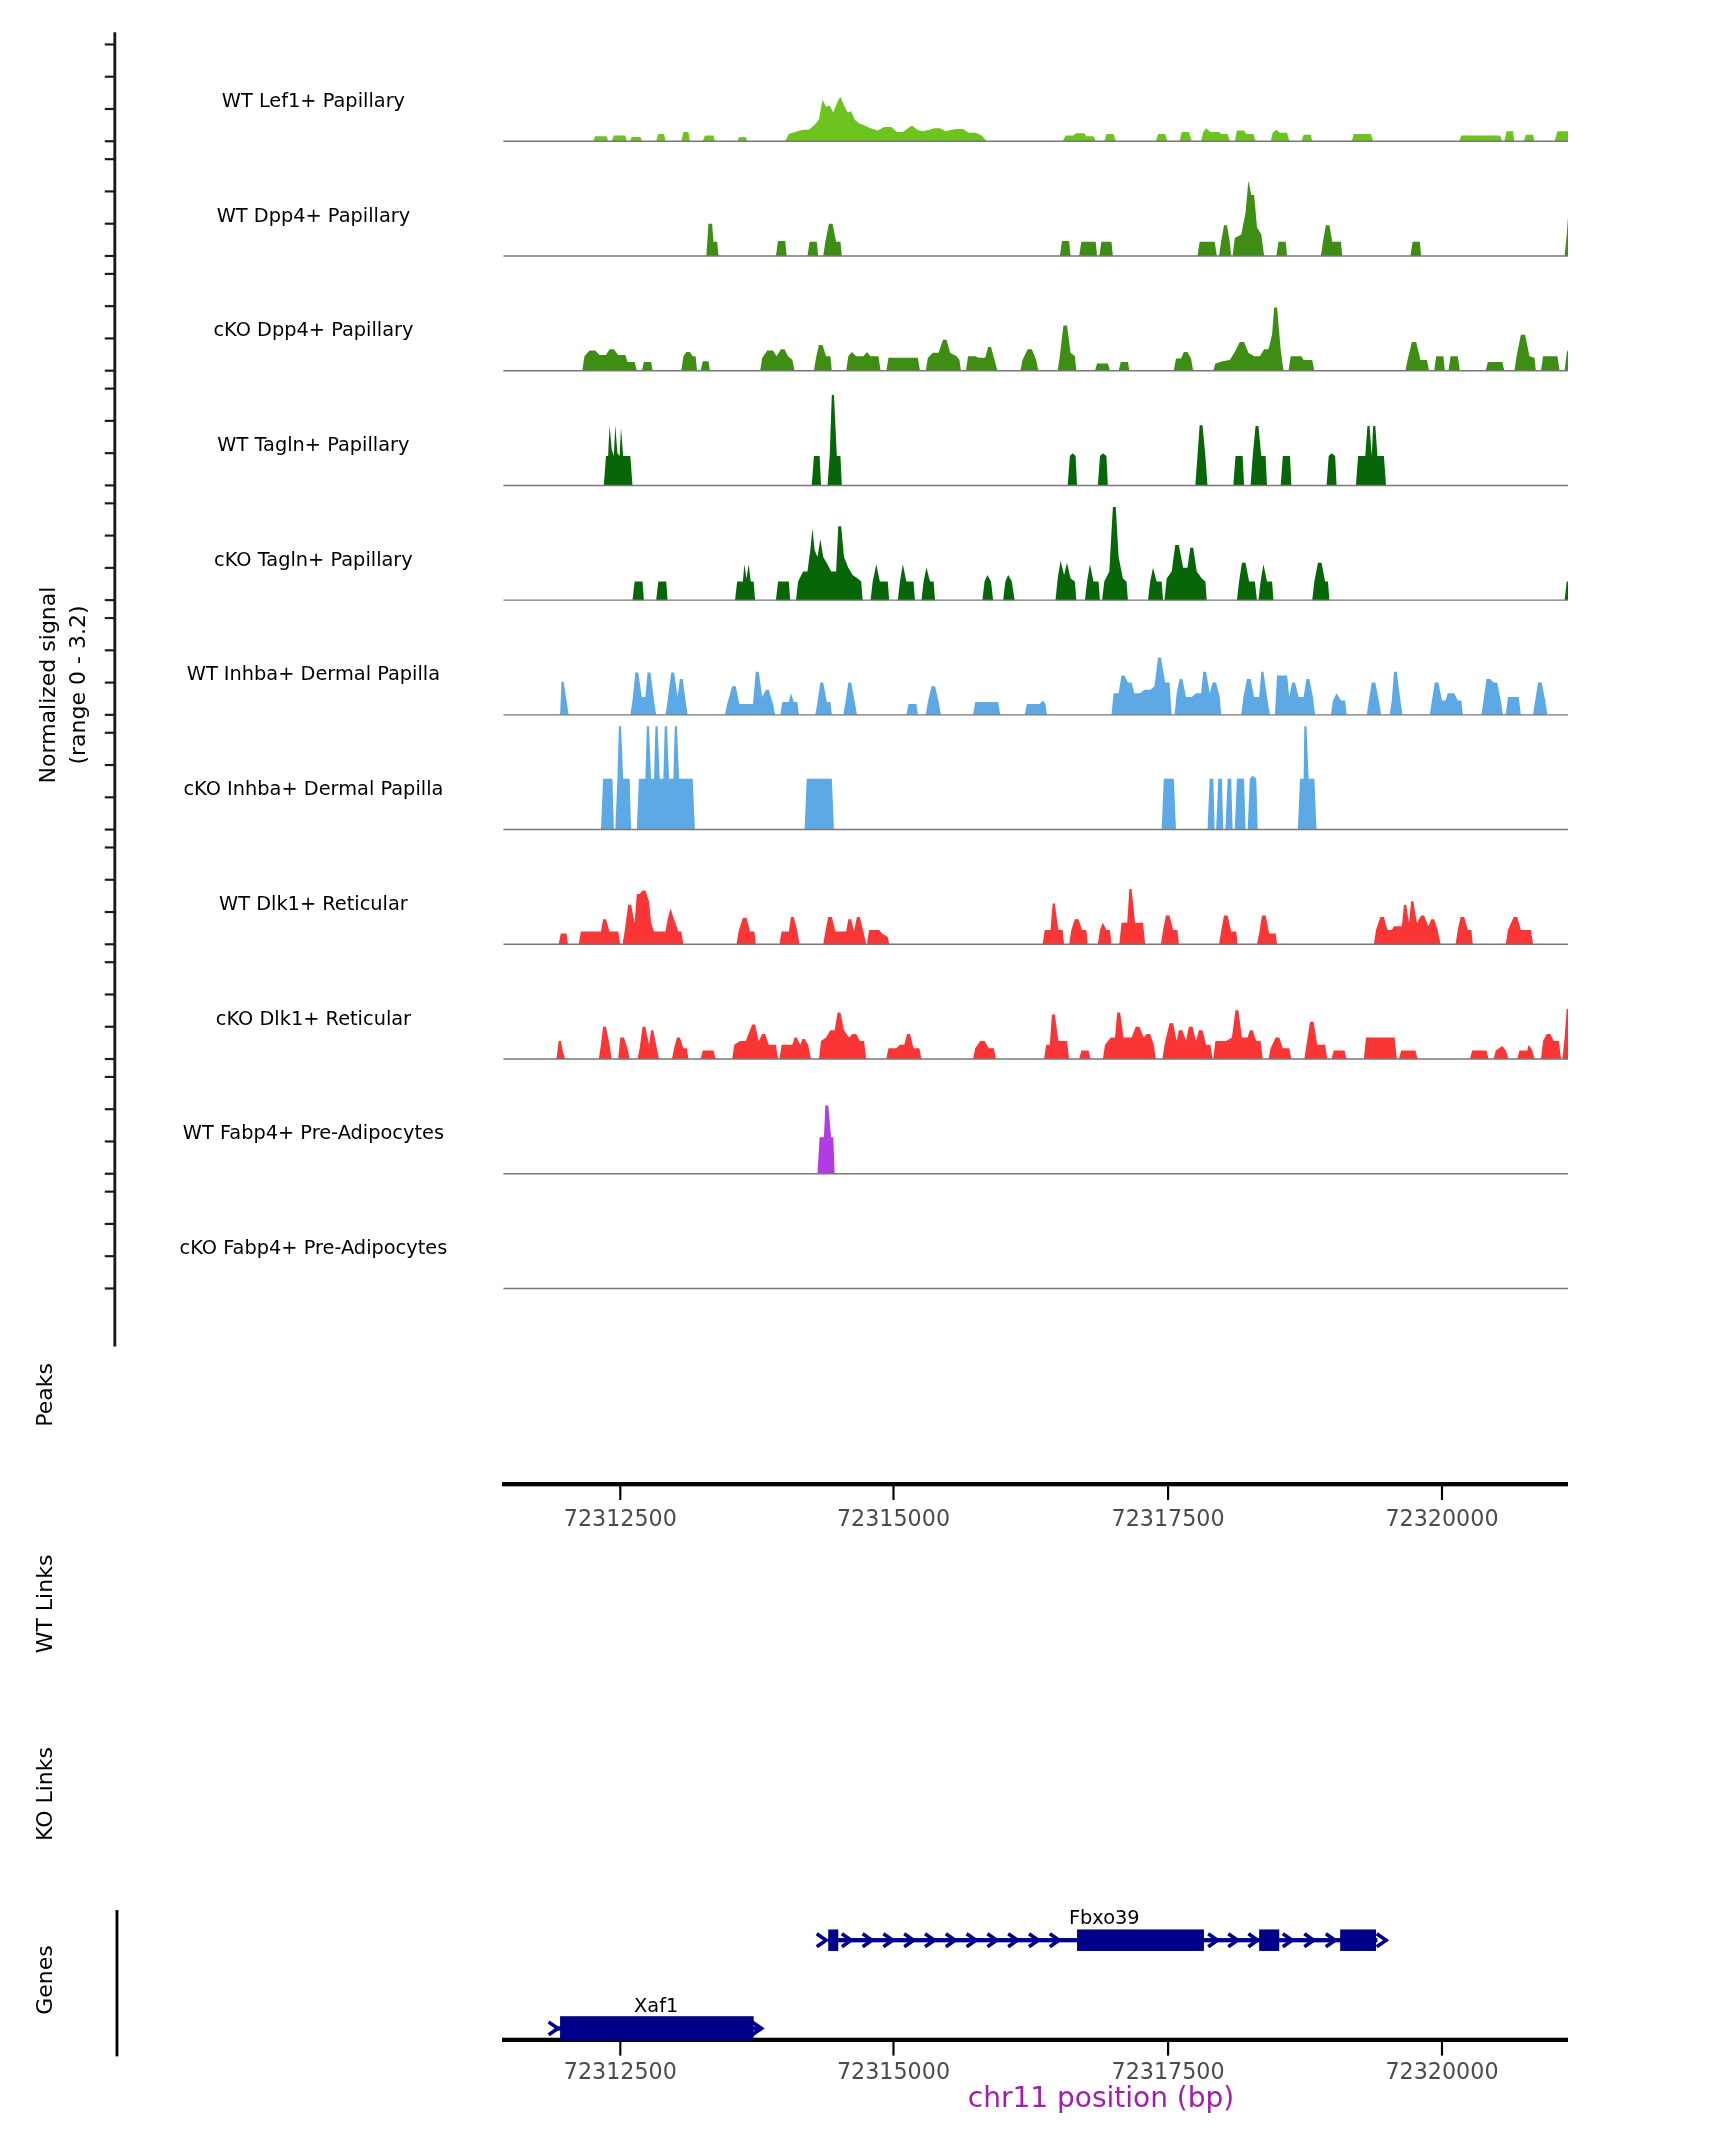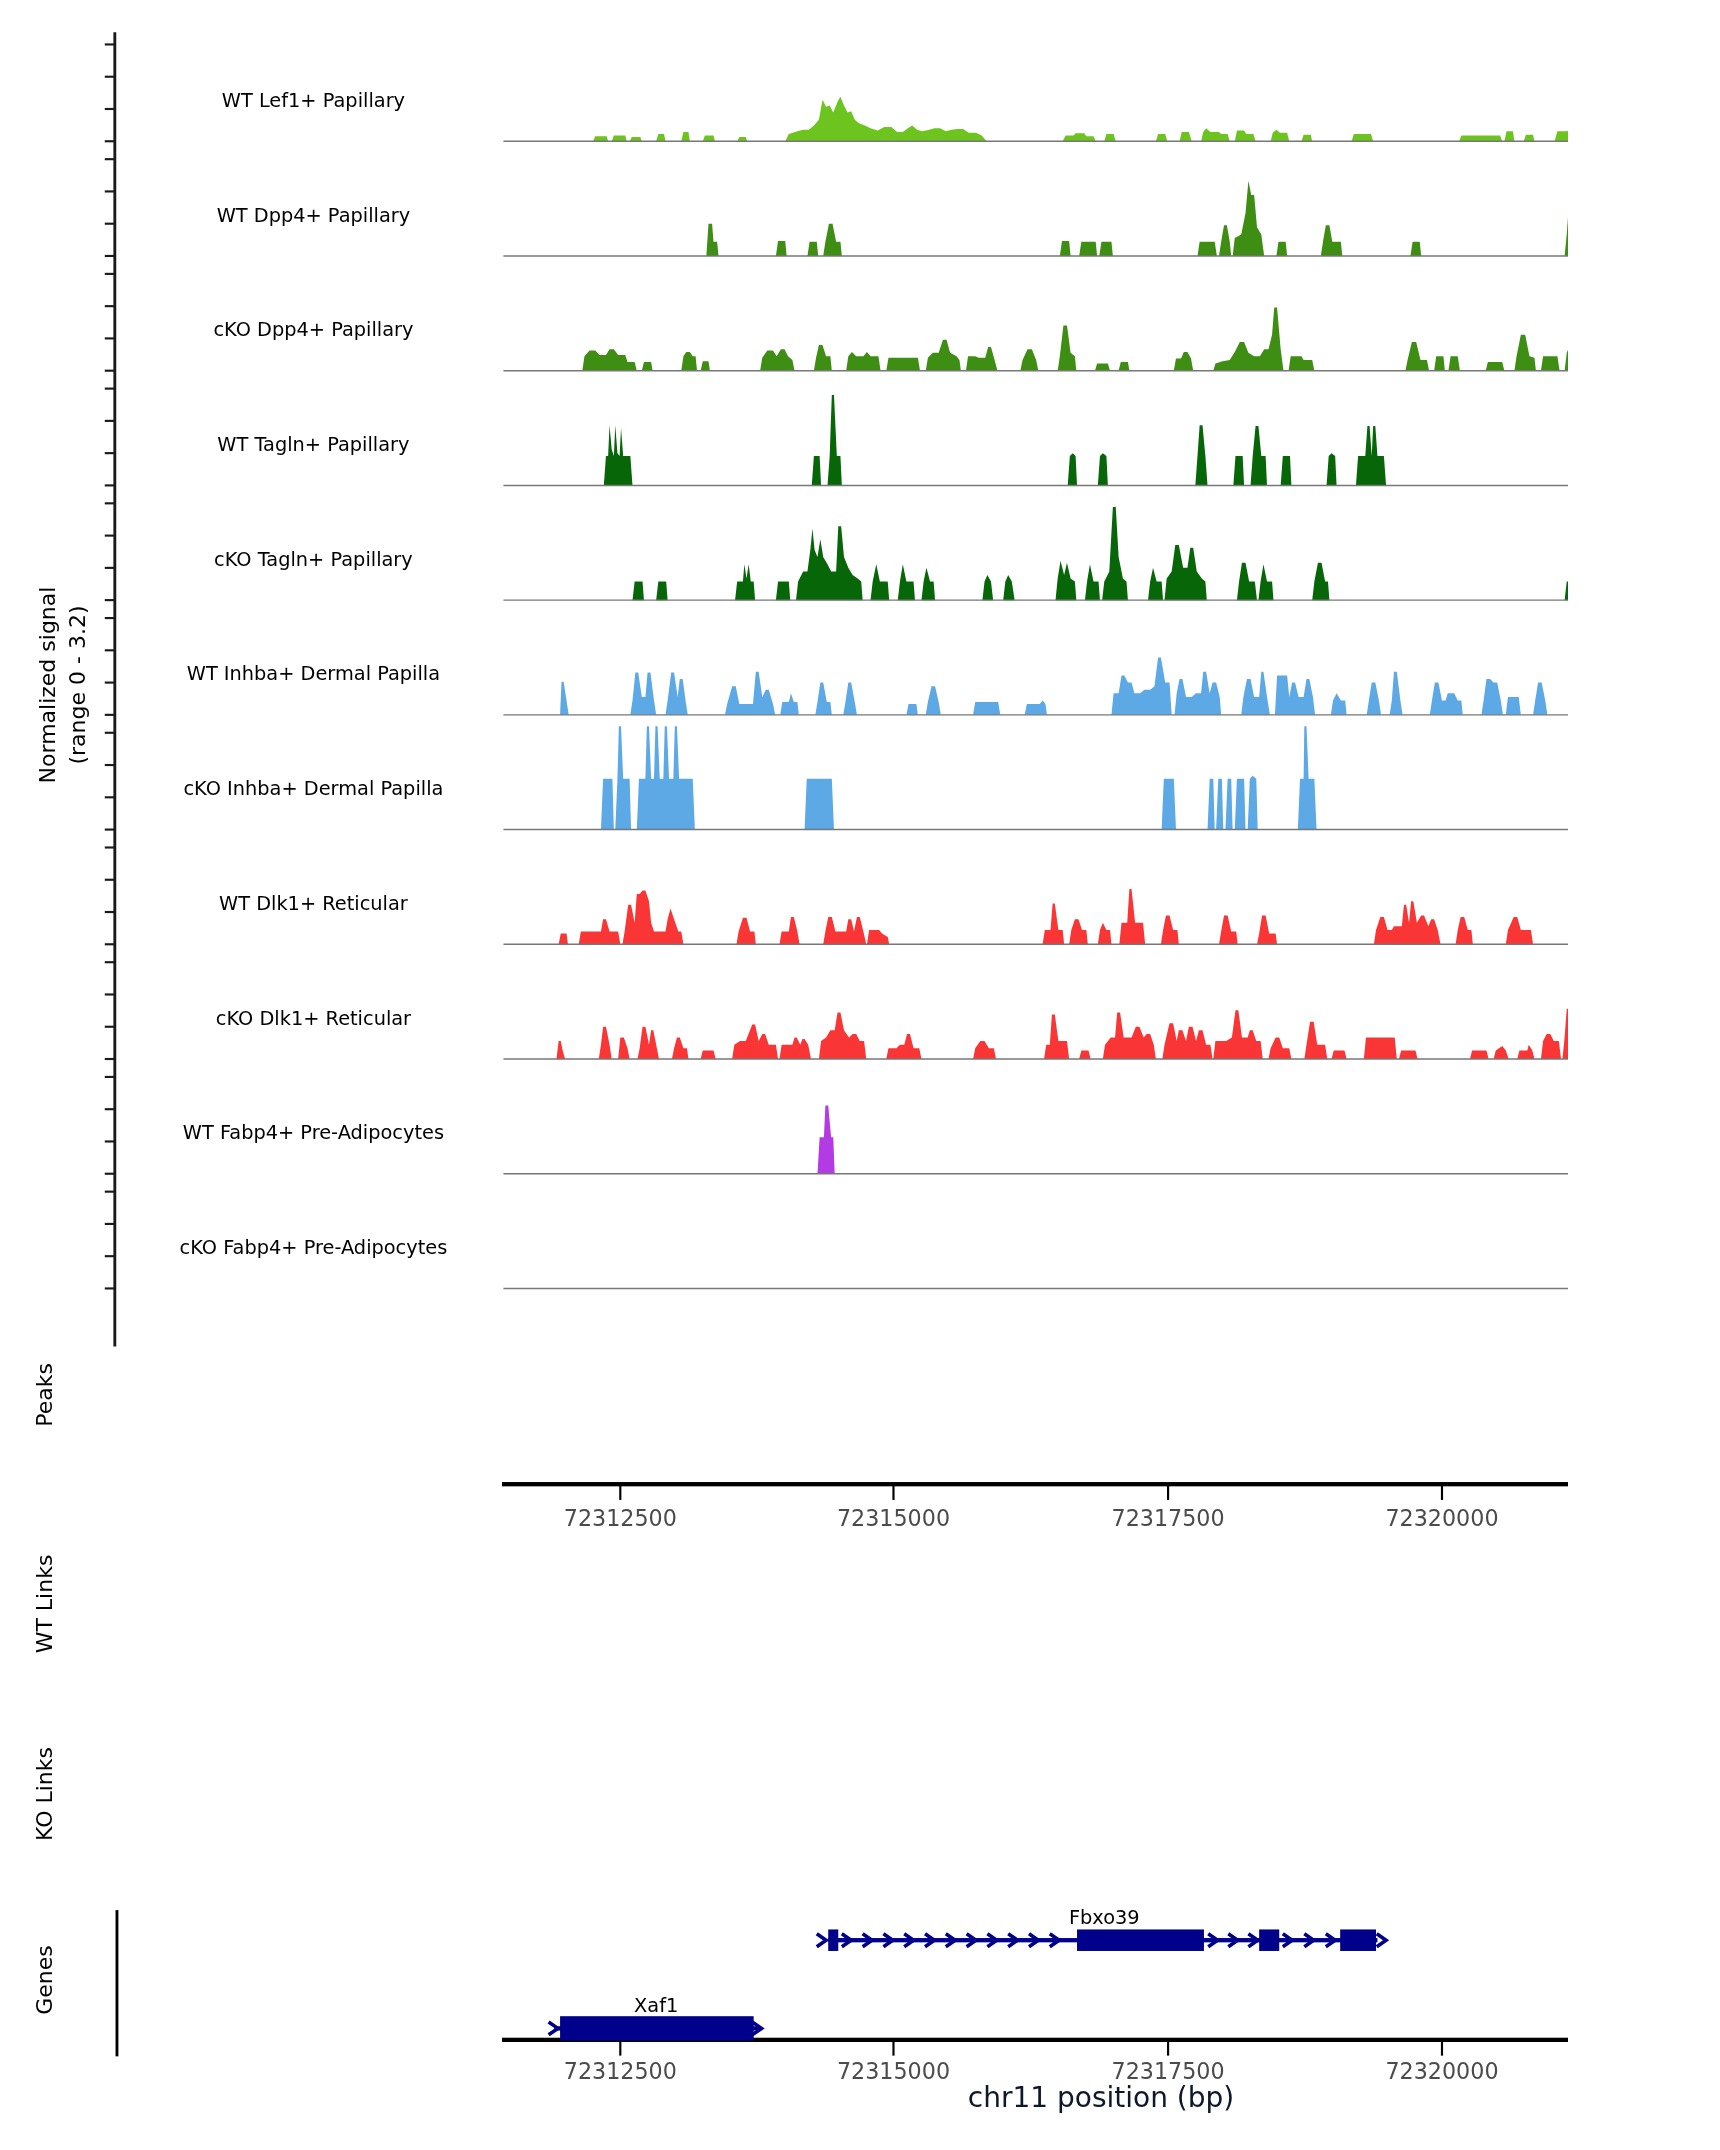--- a/index.html
+++ b/index.html
@@ -3,21 +3,21 @@
 <meta charset="utf-8">
 <style>
   html,body{margin:0;padding:0;background:#ffffff;}
   #stage{position:relative;width:1568px;height:2151px;background:#ffffff;
          font-family:"DejaVu Sans","Liberation Sans",sans-serif;overflow:hidden;}
   #plot-svg{position:absolute;left:0;top:0;}
   .rotlab{position:absolute;transform:translate(-50%,-50%) rotate(-90deg);
           white-space:nowrap;font-size:22px;color:#000;}
   .ylab{position:absolute;transform:translate(-50%,-50%) rotate(-90deg);
         white-space:nowrap;font-size:22px;color:#000;text-align:center;line-height:1.35;}
-  .xtitle{position:absolute;transform:translateX(-50%);font-size:28px;color:#0f172a;white-space:nowrap;}
+  .xtitle{position:absolute;transform:translateX(-50%);font-size:28px;color:#a21caf;white-space:nowrap;}
 </style>
 </head>
 <body>
 
 <div id="stage">
   <svg id="plot-svg" width="1721" height="2151" viewBox="0 0 2400 3000">
       <polygon points="702,197 827,197 830,190 846,190 848,197 853,197 856,189 872,189 874,197 878,197 881,191 893,191 895,197 915,197 918,187 926,187 928,197 950,197 953,184 960,184 962,197 980,197 983,189 995,189 997,197 1028,197 1031,191 1040,191 1042,197 1095,197 1100,187 1112,183 1120,181 1128,181 1135,175 1142,167 1147,139 1152,149 1157,147 1162,157 1168,142 1172,135 1177,147 1182,157 1187,155 1192,167 1198,172 1206,175 1214,179 1224,182 1233,177 1243,177 1251,184 1259,184 1266,179 1272,175 1279,181 1286,183 1296,181 1303,179 1311,179 1319,183 1327,181 1335,180 1343,180 1351,185 1361,185 1369,189 1376,197 1482,197 1486,189 1497,189 1500,186 1512,186 1515,190 1525,190 1528,197 1540,197 1543,187 1553,187 1556,197 1612,197 1615,187 1625,187 1628,197 1645,197 1648,184 1658,184 1662,197 1675,197 1678,184 1682,179 1688,184 1700,184 1703,187 1712,187 1715,197 1722,197 1725,182 1735,182 1738,187 1748,187 1751,197 1772,197 1775,185 1780,181 1785,185 1795,185 1798,197 1815,197 1818,188 1828,188 1830,197 1885,197 1888,187 1912,187 1915,197 2035,197 2038,189 2092,189 2095,197 2098,197 2101,183 2110,183 2112,197 2125,197 2128,188 2138,188 2140,197 2168,197 2172,183 2186,183 2189,177 2194,183 2204,183 2207,197 2232,197 2236,175 2242,181 2250,181 2256,185 2266,185 2272,187 2282,187 2285,197 2368,197" fill="#6ec41f" stroke="none"></polygon>
       <line x1="702" y1="197" x2="2368" y2="197" stroke="#777777" stroke-width="2"></line>
       <text x="437" y="149" text-anchor="middle" font-size="27" fill="#000">WT Lef1+ Papillary</text>
       <polygon points="702,357 985,357 988,312 993,312 995,337 1000,337 1002,357 1082,357 1085,336 1095,336 1097,357 1126,357 1129,337 1139,337 1141,357 1148,357 1151,337 1156,312 1161,312 1166,337 1172,337 1174,357 1478,357 1481,336 1491,336 1493,357 1505,357 1508,337 1528,337 1530,357 1533,357 1536,337 1550,337 1552,357 1670,357 1673,337 1694,337 1697,357 1700,357 1703,337 1707,314 1711,314 1715,337 1717,357 1719,357 1722,332 1731,327 1737,297 1741,252 1745,272 1749,272 1753,317 1759,327 1763,357 1780,357 1783,337 1793,337 1795,357 1842,357 1845,337 1849,314 1854,314 1858,337 1870,337 1872,357 1967,357 1970,337 1980,337 1982,357 2182,357 2185,327 2189,271 2194,271 2199,317 2203,337 2208,337 2210,357 2242,357 2245,332 2249,294 2254,294 2259,332 2265,337 2267,357 2368,357" fill="#3e8e13" stroke="none"></polygon>

